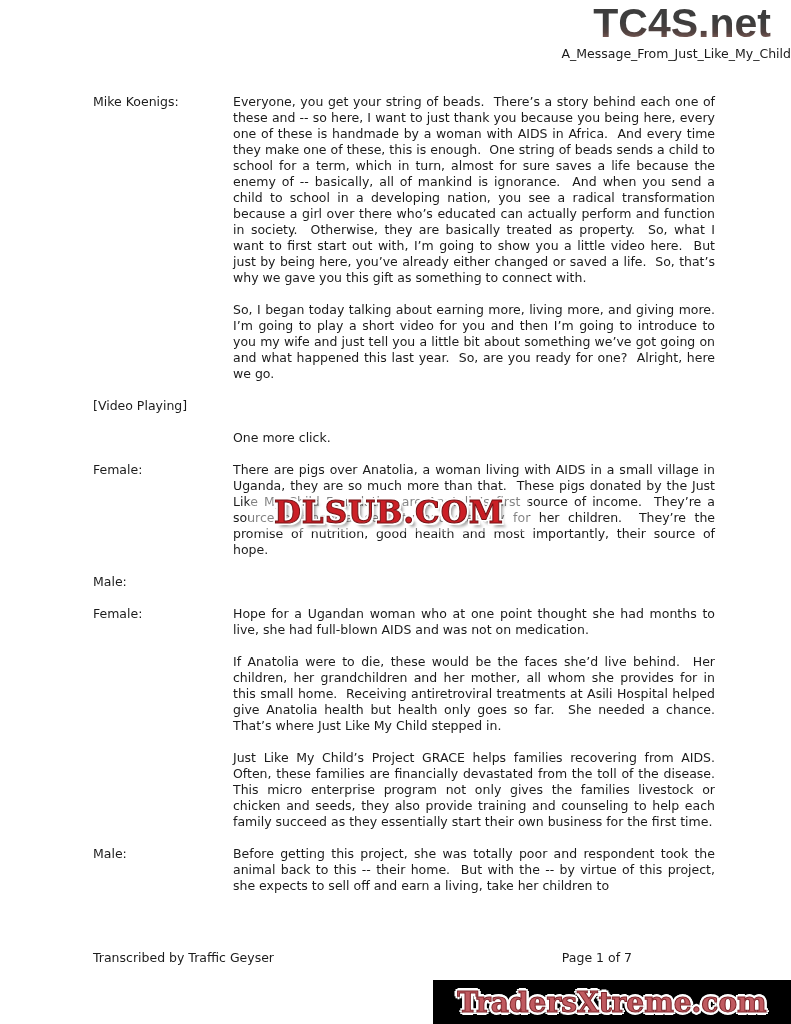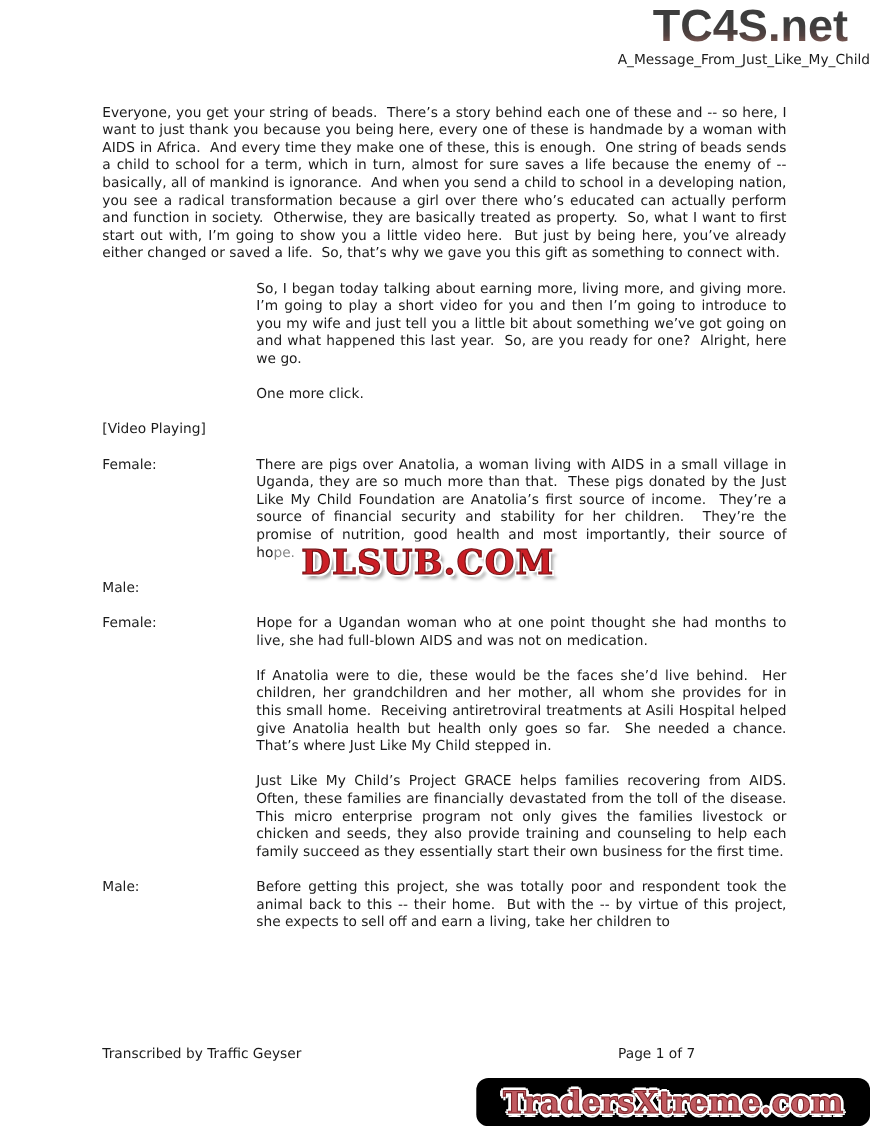--- a/index.html
+++ b/index.html
@@ -60,21 +60,21 @@
   .footer {
     position:absolute; left:93px; top:950px; width:622px;
     display:flex; justify-content:space-between;
     font-size:12.5px; line-height:16px;align-items:flex-end;
   }
   .footer .page-number { margin-right:83px; }
 
   .bottom-bar {
     position:absolute; left:433px; right:0; top:980px; bottom:0;
     background:#000000;
-    display:flex; align-items:center; justify-content:center;border-radius:11px;
+    display:flex; align-items:center; justify-content:center;
   }
   .logo-traders {
     font-family:"DejaVu Serif", "Liberation Serif", serif;
     font-weight:bold; font-size:28px;
     color:#c05a60;
     -webkit-text-stroke:1px #7d262b;
     text-shadow:
       -2px -2px 0 #ffffff, 2px -2px 0 #ffffff,
       -2px 2px 0 #ffffff, 2px 2px 0 #ffffff,
       0 -3px 0 #ffffff, 0 3px 0 #ffffff,
@@ -85,36 +85,37 @@
 <body>
 
 <div id="page">
 
   <div class="logo-tc4s">TC4S.net</div>
 
   <h1 class="doc-title">A_Message_From_Just_Like_My_Child</h1>
 
   <div class="transcript">
     <div class="row">
+      <div class="speaker">Mike Koenigs:</div>
       <div class="speech">Everyone, you get your string of beads.  There’s a story behind each one of these and -- so here, I want to just thank you because you being here, every one of these is handmade by a woman with AIDS in Africa.  And every time they make one of these, this is enough.  One string of beads sends a child to school for a term, which in turn, almost for sure saves a life because the enemy of -- basically, all of mankind is ignorance.  And when you send a child to school in a developing nation, you see a radical transformation because a girl over there who’s educated can actually perform and function in society.  Otherwise, they are basically treated as property.  So, what I want to first start out with, I’m going to show you a little video here.  But just by being here, you’ve already either changed or saved a life.  So, that’s why we gave you this gift as something to connect with.</div>
     </div>
 
     <div class="row">
       <div class="speaker"></div>
       <div class="speech">So, I began today talking about earning more, living more, and giving more.  I’m going to play a short video for you and then I’m going to introduce to you my wife and just tell you a little bit about something we’ve got going on and what happened this last year.  So, are you ready for one?  Alright, here we go.</div>
     </div>
 
     <div class="row">
-      <div class="speaker"></div>
-      <div class="speech">One more click.</div>
+      <div class="speaker">[Video Playing]</div>
+      <div class="speech"></div>
     </div>
 
     <div class="row">
-      <div class="speaker">[Video Playing]</div>
-      <div class="speech"></div>
+      <div class="speaker"></div>
+      <div class="speech">One more click.</div>
     </div>
 
     <div class="row">
       <div class="speaker">Female:</div>
       <div class="speech">There are pigs over Anatolia, a woman living with AIDS in a small village in Uganda, they are so much more than that.  These pigs donated by the Just Like My Child Foundation are Anatolia’s first source of income.  They’re a source of financial security and stability for her children.  They’re the promise of nutrition, good health and most importantly, their source of hope.</div>
     </div>
 
     <div class="row">
       <div class="speaker">Male:</div>
     </div>

